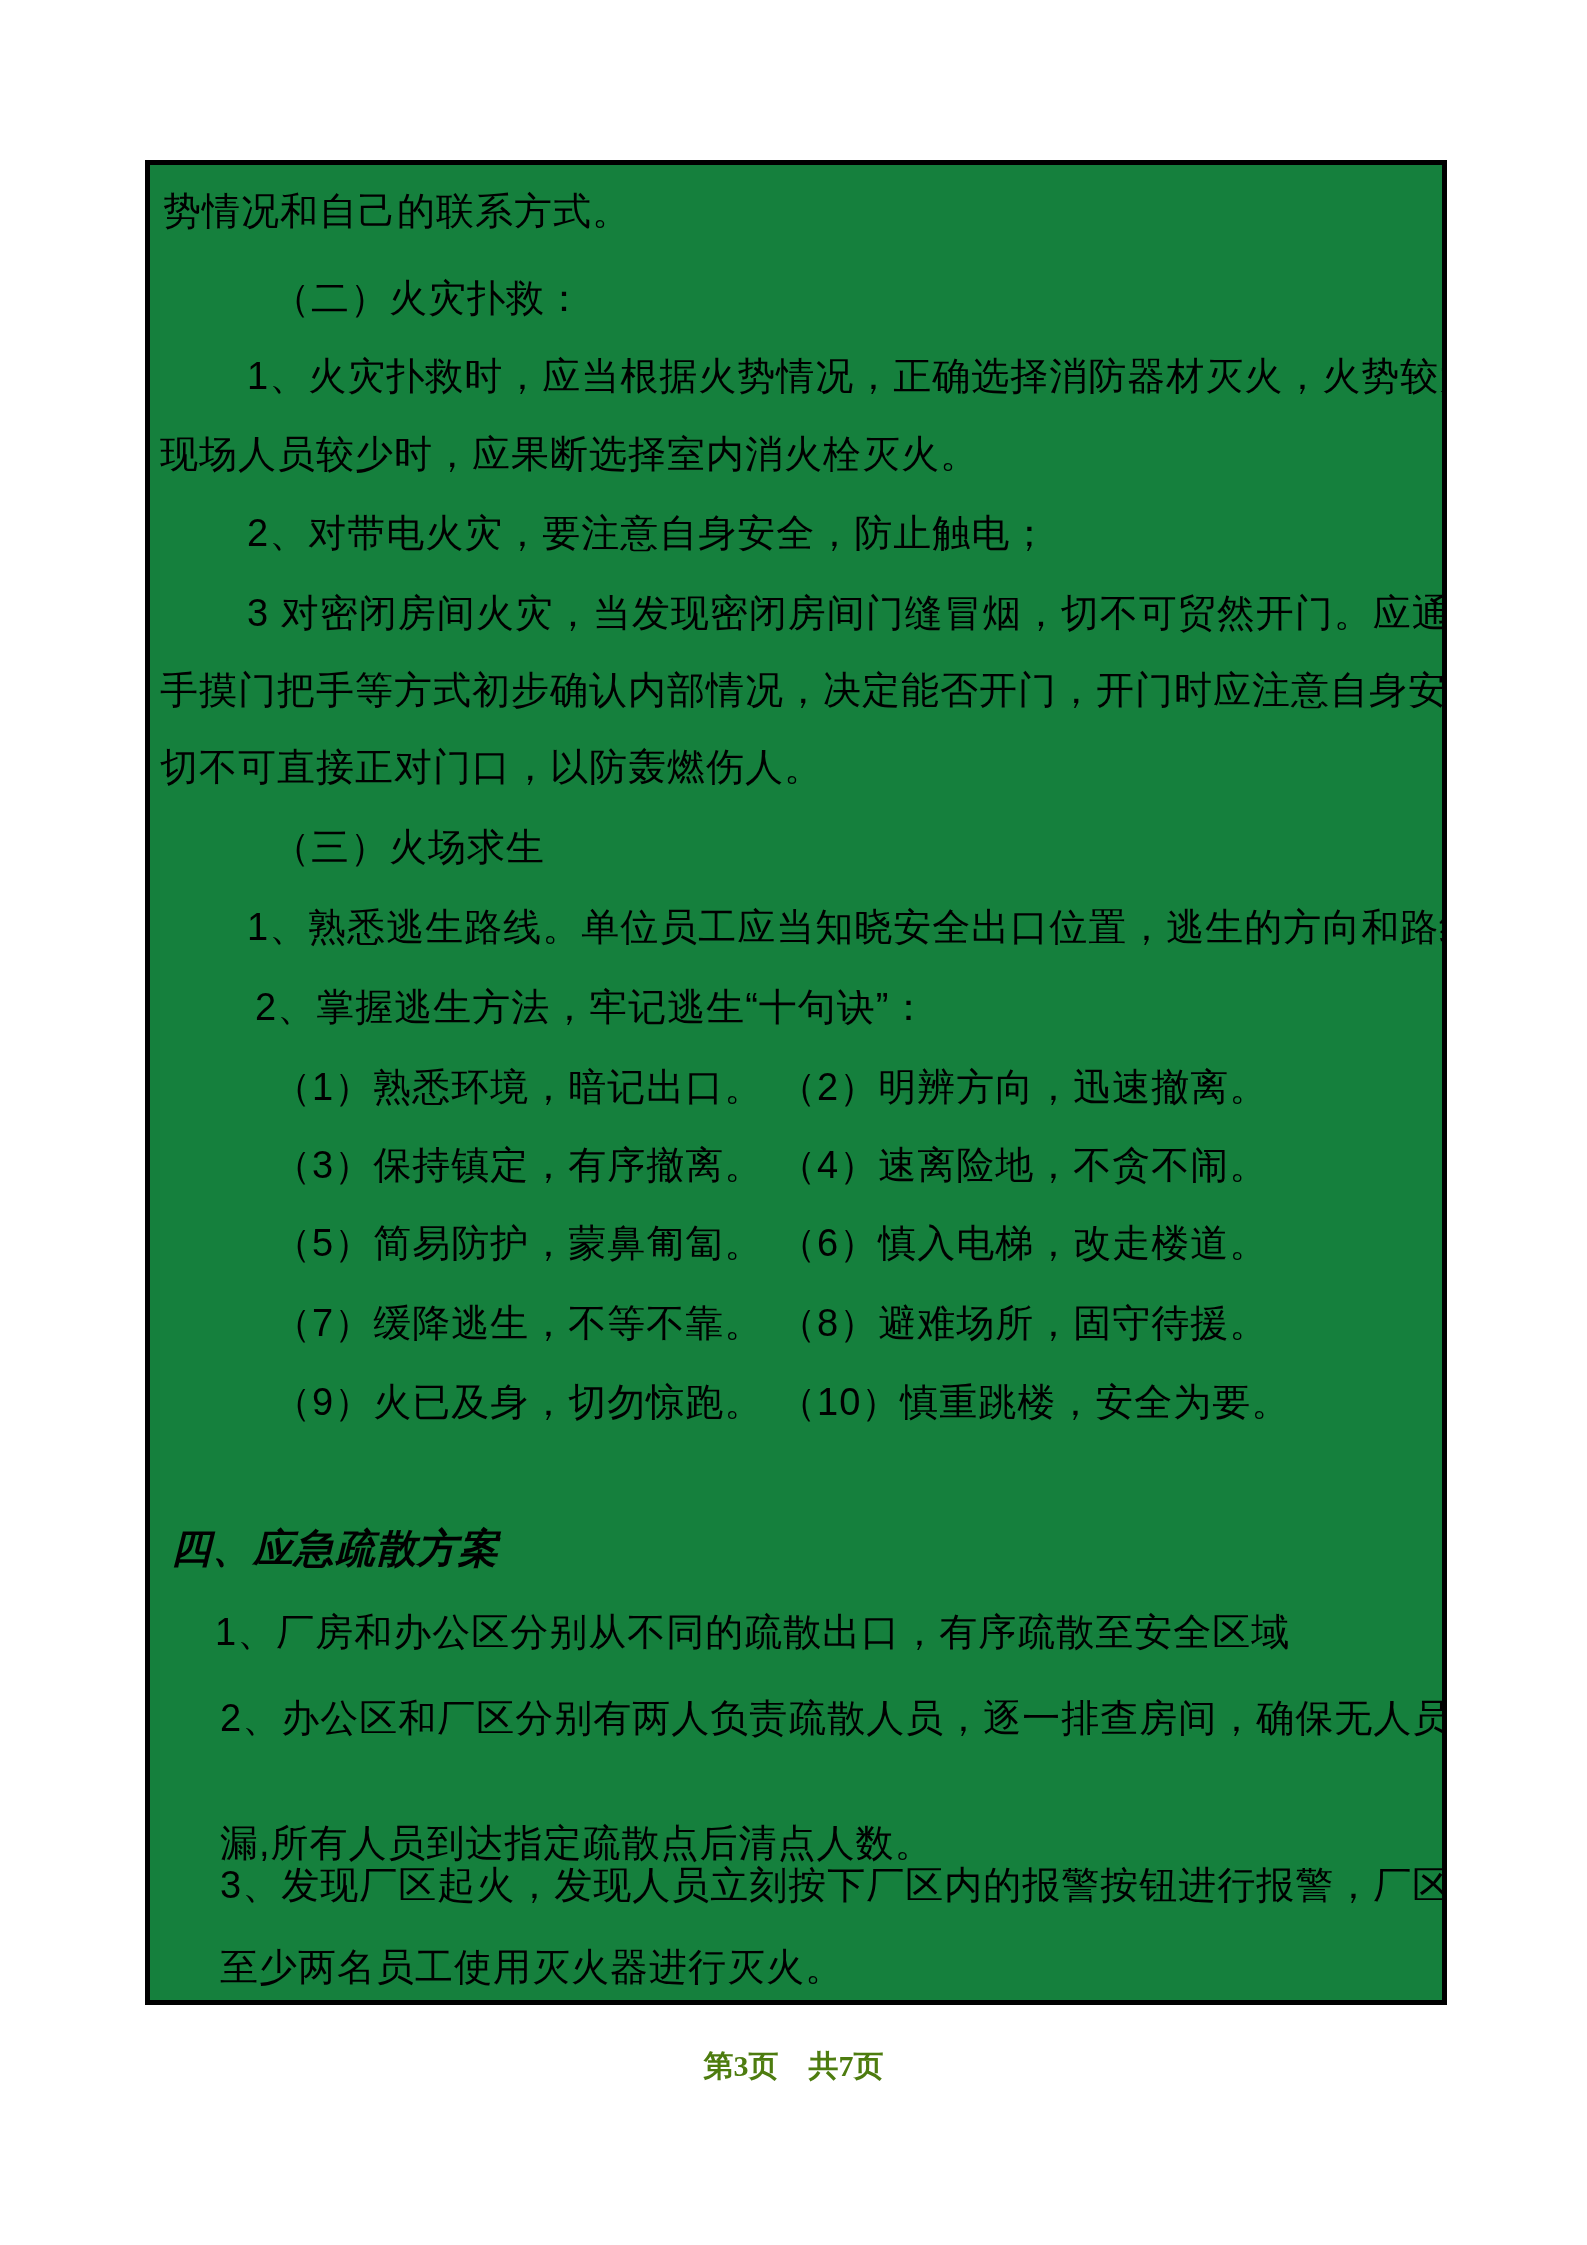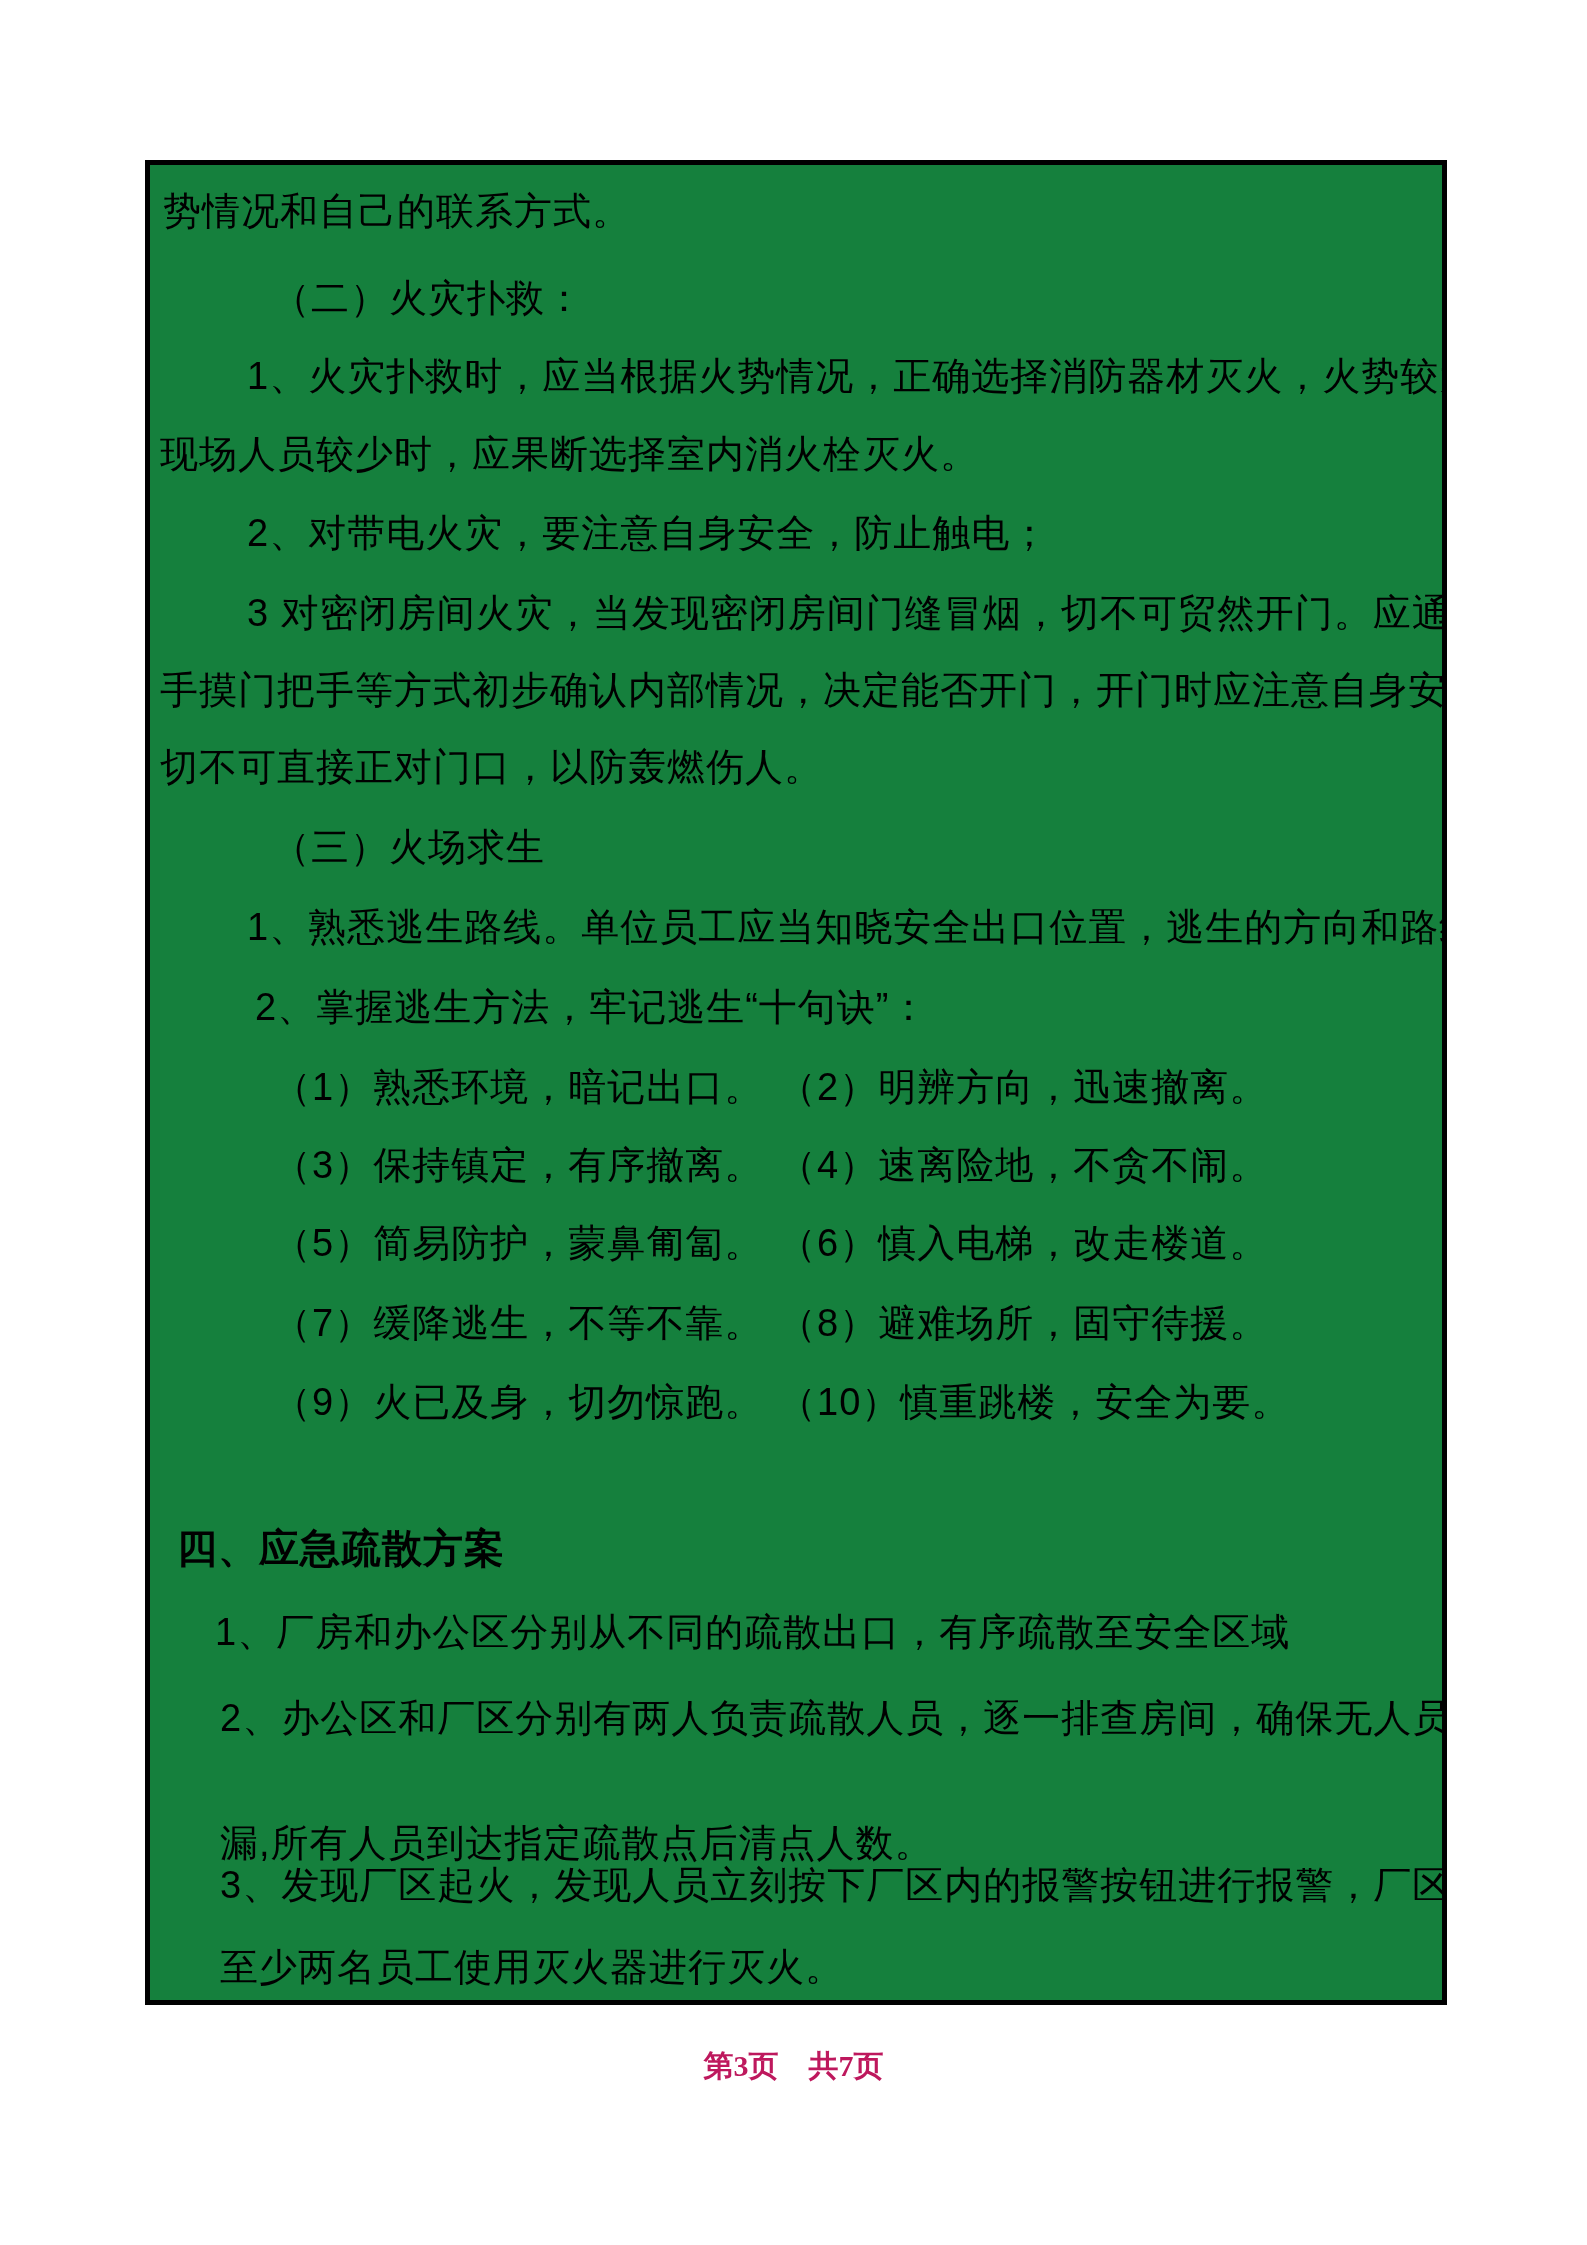--- a/index.html
+++ b/index.html
@@ -44,21 +44,21 @@
   }
   .footer{
     position:absolute;
     left:0;top:2048px;
     width:100%;
     text-align:center;
     font-family:"Liberation Serif", serif;
     font-weight:bold;
     font-size:30px;
     line-height:36px;
-    color:#be185d;
+    color:#4d7c0f;
   }
 </style>
 </head>
 <body>
 
 <div class="doc-border">
   <div class="content">
 
     <div class="line" style="top:19px;  left:8px;">势情况和自己的联系方式。</div>
     <div class="line" style="top:106px; left:117px;">（二）火灾扑救：</div>
@@ -86,21 +86,21 @@
     </div>
     <div class="pair-row" style="top:1131px;">
       <div class="line" style="left:118px;">（7）缓降逃生，不等不靠。</div>
       <div class="line" style="left:623px;">（8）避难场所，固守待援。</div>
     </div>
     <div class="pair-row" style="top:1210px;">
       <div class="line" style="left:118px;">（9）火已及身，切勿惊跑。</div>
       <div class="line" style="left:623px;">（10）慎重跳楼，安全为要。</div>
     </div>
 
-    <div class="line heading" style="top:1356px; left:22px;">四、应急疏散方案</div>
+    <div class="line heading" style="top:1356px; left:16px;font-style:italic;">四、应急疏散方案</div>
     <div class="line" style="top:1440px; left:60px;">1、厂房和办公区分别从不同的疏散出口，有序疏散至安全区域</div>
     <div class="line" style="top:1526px; left:65px;">2、办公区和厂区分别有两人负责疏散人员，逐一排查房间，确保无人员遗</div>
     <div class="line" style="top:1608px; left:65px;margin-top:43px;">漏,所有人员到达指定疏散点后清点人数。</div>
     <div class="line" style="top:1693px; left:65px;">3、发现厂区起火，发现人员立刻按下厂区内的报警按钮进行报警，厂区内</div>
     <div class="line" style="top:1775px; left:65px;">至少两名员工使用灭火器进行灭火。</div>
 
   </div>
 </div>
 
 <div class="footer">第3页　共7页</div>

